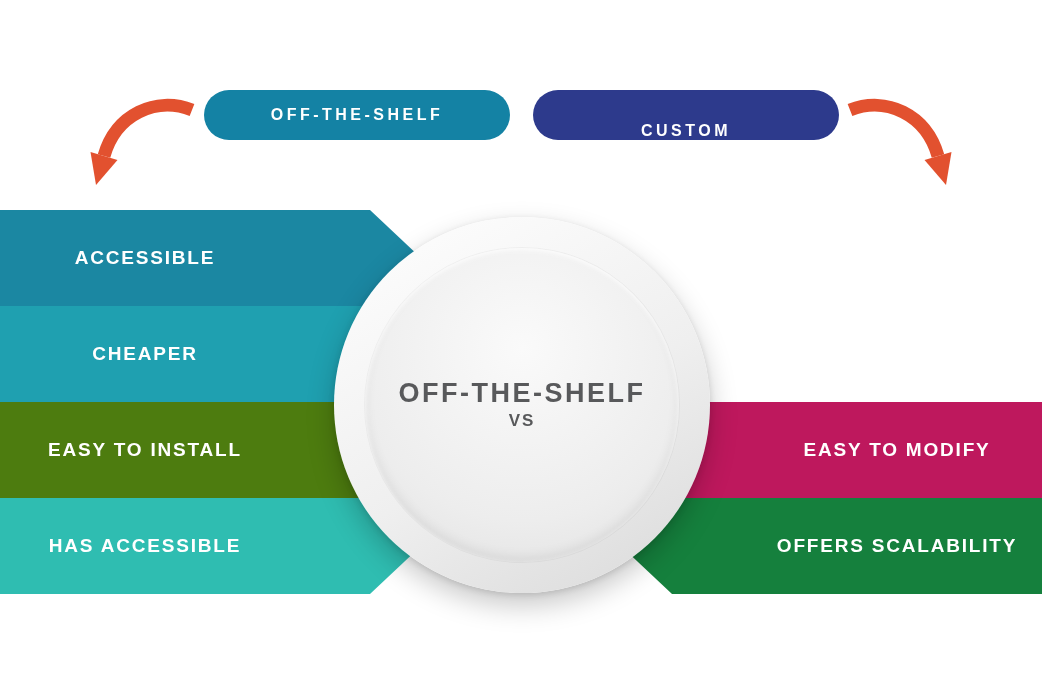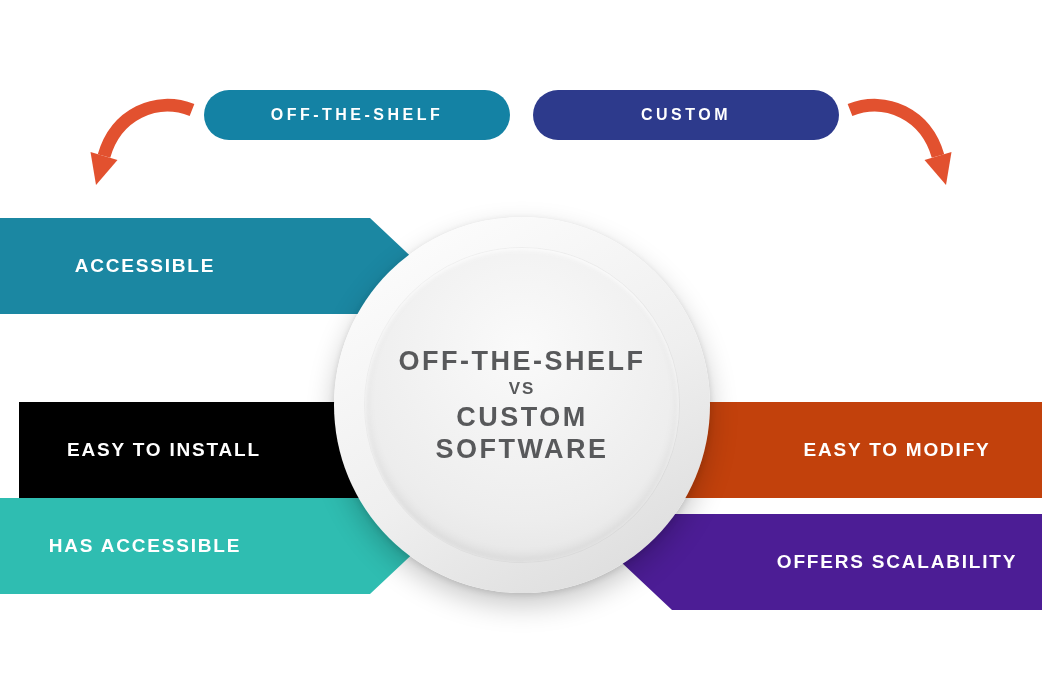--- a/index.html
+++ b/index.html
@@ -52,21 +52,21 @@
     width: 472px;
     height: 96px;
     z-index: 1;
   }
   .band.r1 { top: 210px; }
   .band.r2 { top: 306px; }
   .band.r3 { top: 402px; }
   .band.r4 { top: 498px; }
   .band.left  { left: 0; }
   .band.right { right: 0; }
-  .band.left.r1  { clip-path: polygon(0 0, 370px 0, 472px 100%, 0 100%); margin-top: 8px; }
+  .band.left.r1  { clip-path: polygon(0 0, 370px 0, 472px 100%, 0 100%); }
   .band.left.r4  { clip-path: polygon(0 0, 472px 0, 370px 100%, 0 100%); }
   .band.right.r1 { clip-path: polygon(102px 0, 472px 0, 472px 100%, 0 100%); }
   .band.right.r4 { clip-path: polygon(0 0, 472px 0, 472px 100%, 102px 100%); }
 
   .band-label {
     position: absolute;
     top: 50%;
     transform: translateY(-50%);
     width: 290px;
     text-align: center;
@@ -122,51 +122,53 @@
   }
 </style>
 </head>
 <body>
 
 <div class="stage">
 
   <div class="pill left" style="background-color: rgb(20, 130, 164);">
     <span>OFF-THE-SHELF</span>
   </div>
-  <div class="pill right" style="background-color: rgb(45, 58, 140);">
+  <div class="pill right" style="background-color: rgb(45, 58, 140); align-items: flex-end;">
     <span>CUSTOM</span>
   </div>
 
   <svg class="arrow left" viewBox="0 0 112 104">
     <path d="M 106 16 C 70 2, 30 20, 18 62" fill="none" stroke-width="13" style="stroke: rgb(226, 81, 47);"></path>
     <polygon points="4.5,58 31.5,66 10,91" style="fill: rgb(226, 81, 47);"></polygon>
   </svg>
   <svg class="arrow right" viewBox="0 0 112 104">
     <path d="M 106 16 C 70 2, 30 20, 18 62" fill="none" stroke-width="13" style="stroke: rgb(226, 81, 47);"></path>
     <polygon points="4.5,58 31.5,66 10,91" style="fill: rgb(226, 81, 47);"></polygon>
   </svg>
 
   <div class="band left r1" style="background-color: rgb(27, 135, 162);">
     <span class="band-label">ACCESSIBLE</span>
   </div>
-  <div class="band left r3" style="background-color: #000000; margin-left: 19px;">
+  <div class="band left r2" style="background-color: rgb(31, 160, 176);">
+    <span class="band-label">CHEAPER</span>
+  </div>
+  <div class="band left r3" style="background-color: #4d7c0f;">
     <span class="band-label">EASY TO INSTALL</span>
   </div>
   <div class="band left r4" style="background-color: rgb(47, 189, 177);">
     <span class="band-label">HAS ACCESSIBLE</span>
   </div>
 
-  <div class="band right r3" style="background-color: #c2410c;">
+  <div class="band right r3" style="background-color: #be185d;">
     <span class="band-label">EASY TO MODIFY</span>
   </div>
-  <div class="band right r4" style="background-color: #4c1d95; margin-top: 16px;">
+  <div class="band right r4" style="background-color: #15803d;">
     <span class="band-label">OFFERS SCALABILITY</span>
   </div>
 
   <div class="circle-outer">
     <div class="circle-inner" style="color: rgb(88, 89, 91);">
       <div class="circle-title">OFF-THE-SHELF</div>
       <div class="circle-vs">VS</div>
-      <div class="circle-title">CUSTOM SOFTWARE</div>
     </div>
   </div>
 
 </div>
 
 </body></html>

